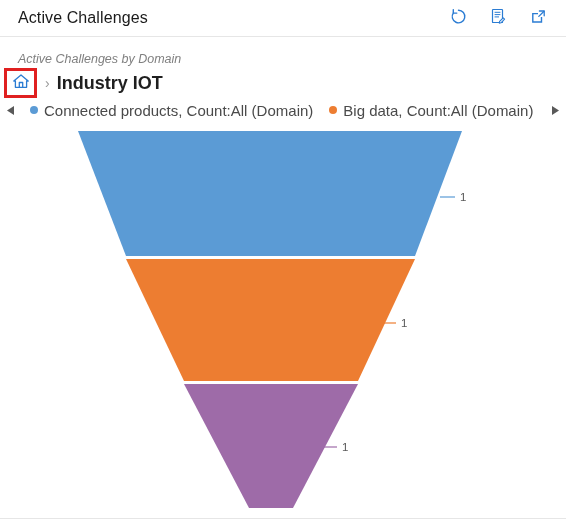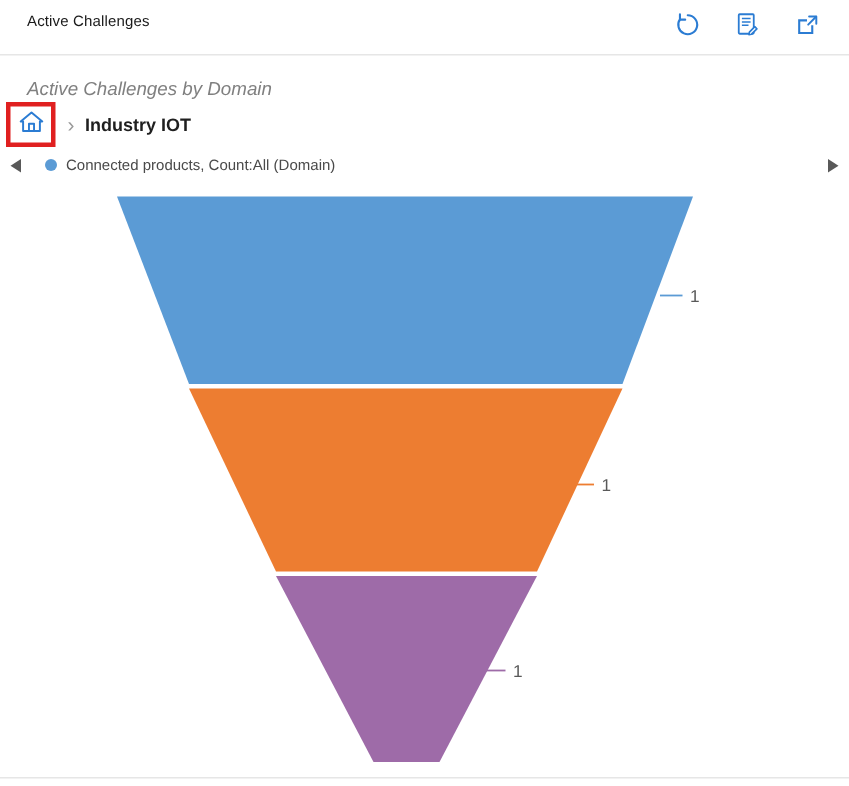--- a/index.html
+++ b/index.html
@@ -21,21 +21,21 @@
   .window-header {
     position: absolute;
     left: 0; top: 0;
     width: 566px; height: 37px;
     border-bottom: 1px solid #e6e6e6;
     box-sizing: border-box;
   }
   .window-title {
     position: absolute;
     left: 18px; top: 9px;
-    font-size: 10px;
+    font-size: 16px;
     color: #1a1a1a;
     letter-spacing: 0.1px;
     white-space: nowrap;
   }
   .header-actions {
     position: absolute;
     right: 18px; top: 6px;
     display: flex;
     align-items: center;
     gap: 20px;
@@ -74,21 +74,21 @@
     justify-content: center;
     cursor: pointer;
   }
   .crumb-sep {
     color: #9a9a9a;
     font-size: 14px;
     margin: 0 7px 0 8px;
     user-select: none;
   }
   .crumb-label {
-    font-size: 12px;
+    font-size: 18px;
     font-weight: bold;
     color: #1f1f1f;
     white-space: nowrap;
     cursor: pointer;
   }
 
   
   .legend {
     position: absolute;
     left: 0; top: 100px;
@@ -119,21 +119,21 @@
     gap: 6px;
     cursor: pointer;
     flex: 0 0 auto;
   }
   .legend-dot {
     width: 8px; height: 8px;
     border-radius: 50%;
     flex: 0 0 auto;
   }
   .legend-text {
-    font-size: 10px;
+    font-size: 15px;
     color: #4a4a4a;
     white-space: nowrap;
   }
 
   
   .plot-area {
     position: absolute;
     left: 0; top: 122px;
     width: 566px; height: 388px;
   }
@@ -211,20 +211,24 @@
     </svg>
   </div>
 
   <div class="legend-items">
 
     <div class="legend-item">
       <span class="legend-dot" style="background:#5B9BD5"></span>
       <span class="legend-text">Connected products, Count:All (Domain)</span>
     </div>
 
+    <div class="legend-item">
+      <span class="legend-dot" style="background:#ED7D31"></span>
+      <span class="legend-text">Big data, Count:All (Domain)</span>
+    </div>
 
 
   </div>
 
   <div class="legend-arrow">
     <svg width="10" height="11" viewBox="0 0 10 11" aria-hidden="true">
       <polygon points="2,1 2,10 9,5.5" fill="#595959"></polygon>
     </svg>
   </div>
 

